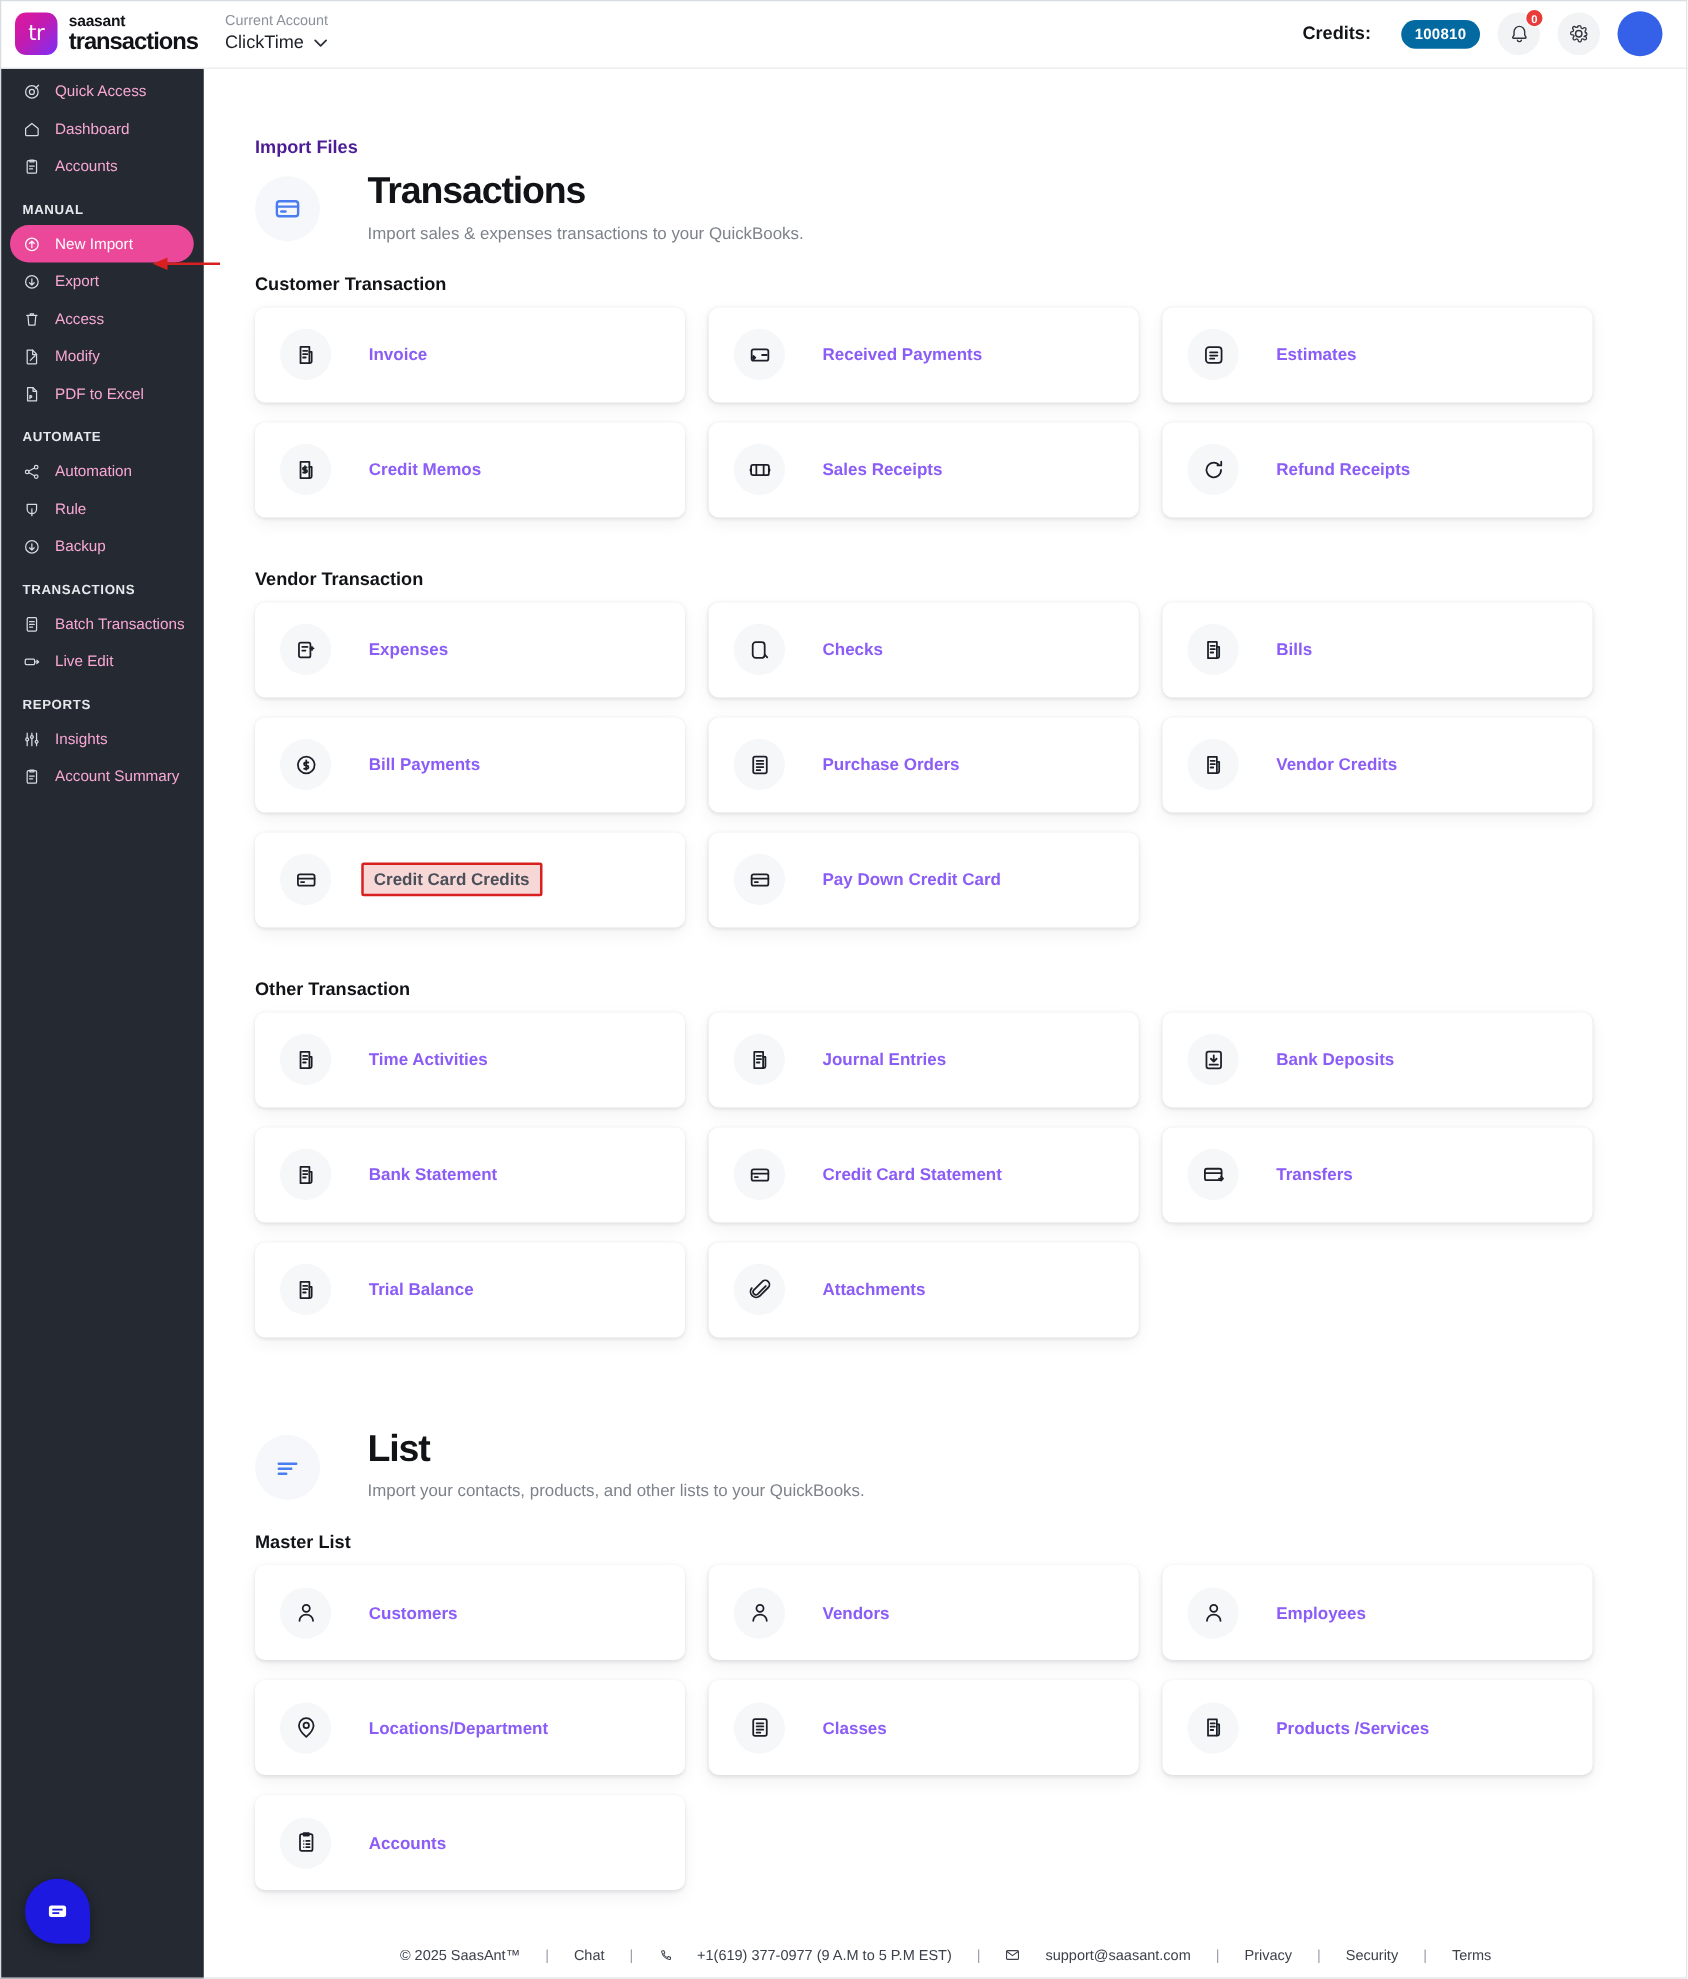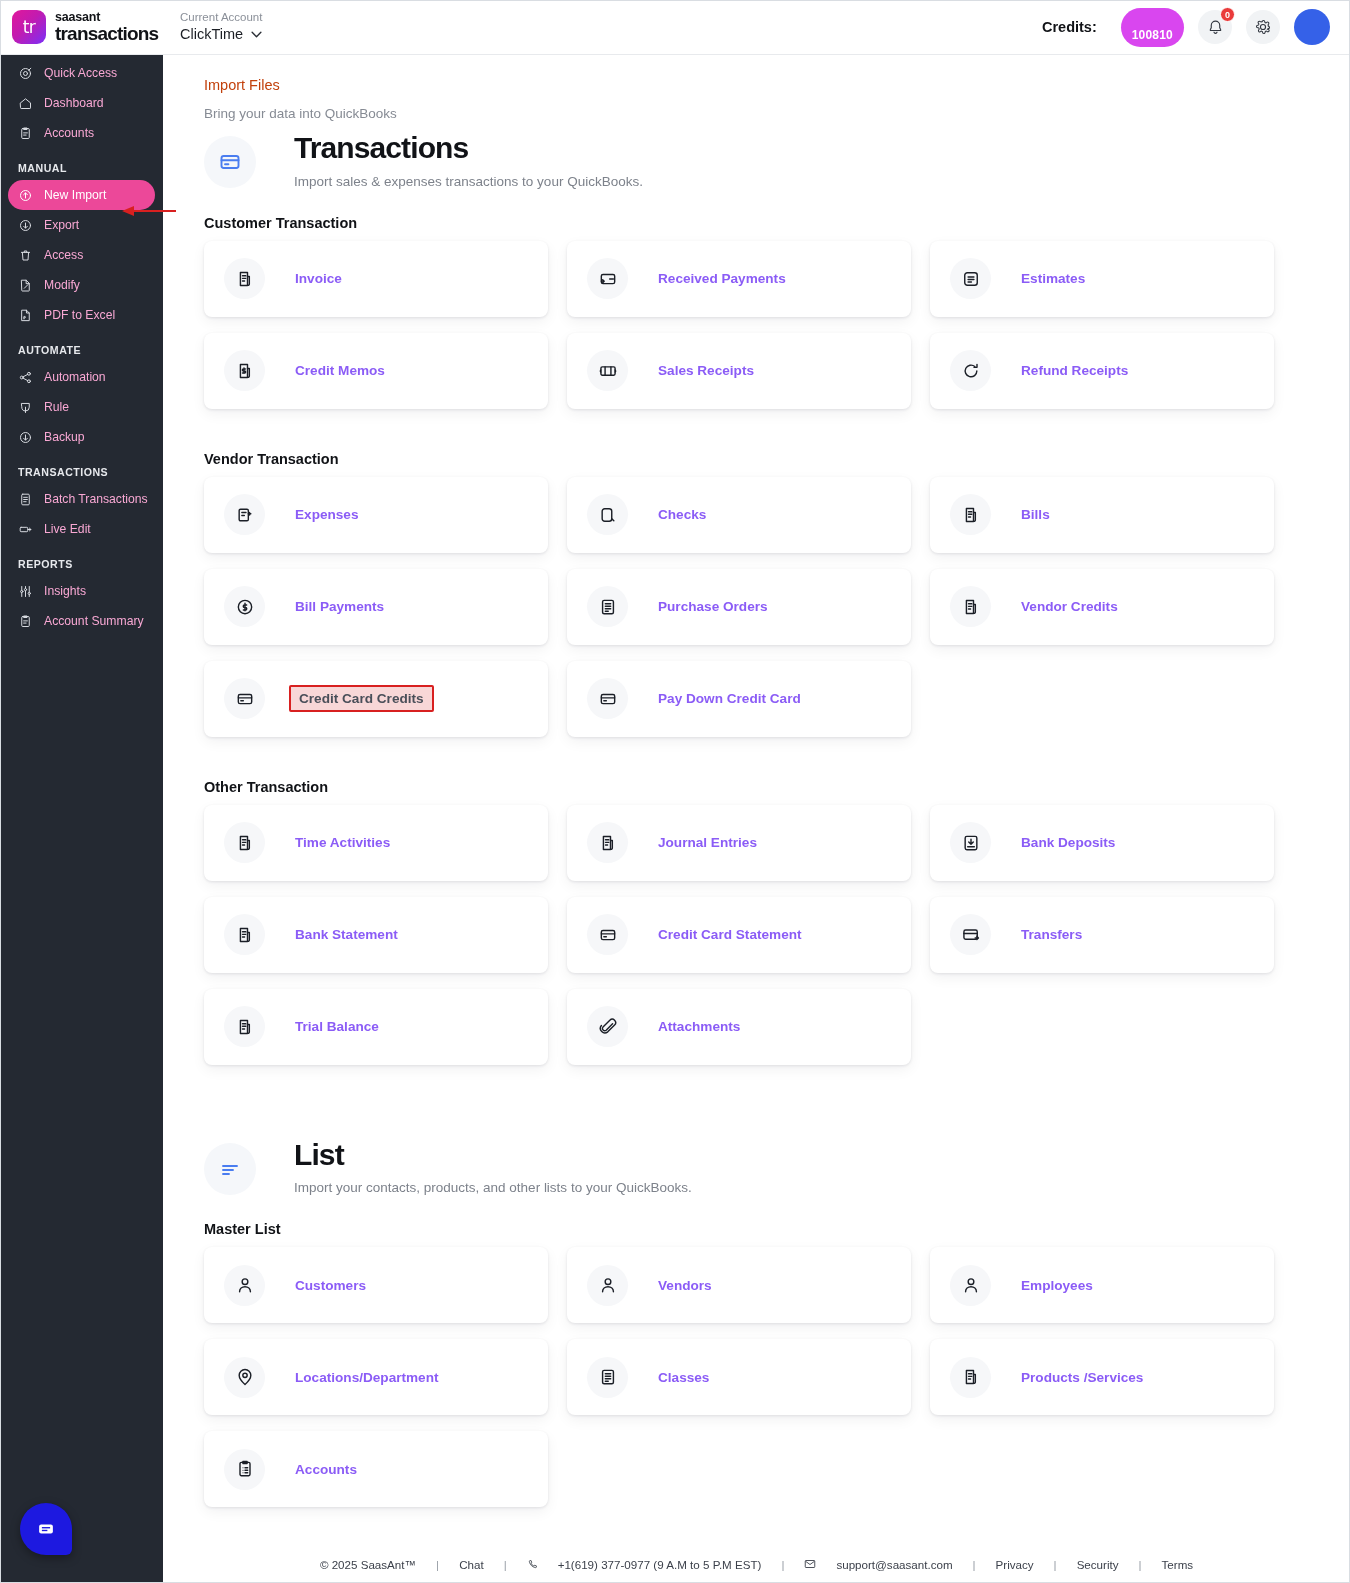--- a/index.html
+++ b/index.html
@@ -36,22 +36,22 @@
   .acct-row { display: flex; align-items: center; gap: 8px; margin-top: 2px; cursor: pointer; }
   .acct-name { font-size: 14.5px; color: #1c1f25; }
   .caret { width: 11px; height: 7px; }
 
   .topbar-right {
     margin-left: auto; display: flex; align-items: center; gap: 14px; padding-right: 20px;
   }
   .credits-wrap { display: flex; align-items: center; gap: 24px; }
   .credits-label { font-size: 14.5px; font-weight: 700; color: #111317; }
   .credits-pill {
-    background: #d946ef; color: #fff; font-size: 12px; font-weight: 600;
-    border-radius: 999px; padding: 20px 11px 5px; letter-spacing: 0.2px;
+    background: #0369a1; color: #fff; font-size: 12px; font-weight: 600;
+    border-radius: 999px; padding: 4px 11px 5px; letter-spacing: 0.2px;
   }
   .icon-btn {
     width: 34px; height: 34px; border-radius: 50%; background: #f1f3f5;
     display: flex; align-items: center; justify-content: center; position: relative;
     cursor: pointer;
   }
   .badge {
     position: absolute; top: -3px; right: -3px;
     min-width: 15px; height: 15px; border-radius: 50%;
     background: #ea3b3b; color: #fff; font-size: 9px; font-weight: 700;
@@ -85,21 +85,21 @@
     position: absolute; left: 118px; top: 203px; width: 60px; height: 16px; z-index: 40;
     pointer-events: none;
   }
 
   
   .main {
     position: absolute; top: 55px; left: 163px;
     width: 1187px; height: 1528px;
     background: #ffffff; padding: 22px 58px 0 41px;
   }
-  .h-import { font-size: 14.5px; font-weight: 400; color: #c2410c; }
+  .h-import { font-size: 14.5px; font-weight: 700; color: #4c1d95; margin-top: 33px; }
   .h-sub { font-size: 13.5px; color: #868b94; margin-top: 13px; }
 
   .section-head { display: flex; align-items: flex-start; margin-top: 11px; }
   .sec-icon {
     width: 52px; height: 52px; border-radius: 50%;
     background: #f5f7fa; display: flex; align-items: center; justify-content: center;
     flex: 0 0 52px; margin-top: 4px;
   }
   .sec-text { margin-left: 38px; }
   .sec-title { font-size: 30px; font-weight: 700; color: #111317; letter-spacing: -0.9px; line-height: 1.05; }
@@ -349,21 +349,20 @@
     </div>
 </div>
 
 <svg class="annot-arrow" viewBox="0 0 60 16">
   <line x1="58" y1="8" x2="12" y2="8" stroke="#d82020" stroke-width="2"></line>
   <polygon points="4,8 16,3 16,13" fill="#d82020"></polygon>
 </svg>
 
 <div class="main">
   <div class="h-import">Import Files</div>
-  <div class="h-sub">Bring your data into QuickBooks</div>
   <div id="sections">
       <div>
         <div class="section-head">
           <div class="sec-icon">
             <svg width="24" height="24" viewBox="0 0 24 24">
               <rect x="3.5" y="6" width="17" height="12" rx="2.2" fill="none" stroke="#4a7df0" stroke-width="1.9" stroke-linecap="round" stroke-linejoin="round"></rect>
               <path d="M3.5 10.3h17" fill="none" stroke="#4a7df0" stroke-width="1.9" stroke-linecap="round" stroke-linejoin="round"></path>
               <path d="M7 14.2h3.4" fill="none" stroke="#4a7df0" stroke-width="1.9" stroke-linecap="round" stroke-linejoin="round"></path>
             </svg>
           </div>

